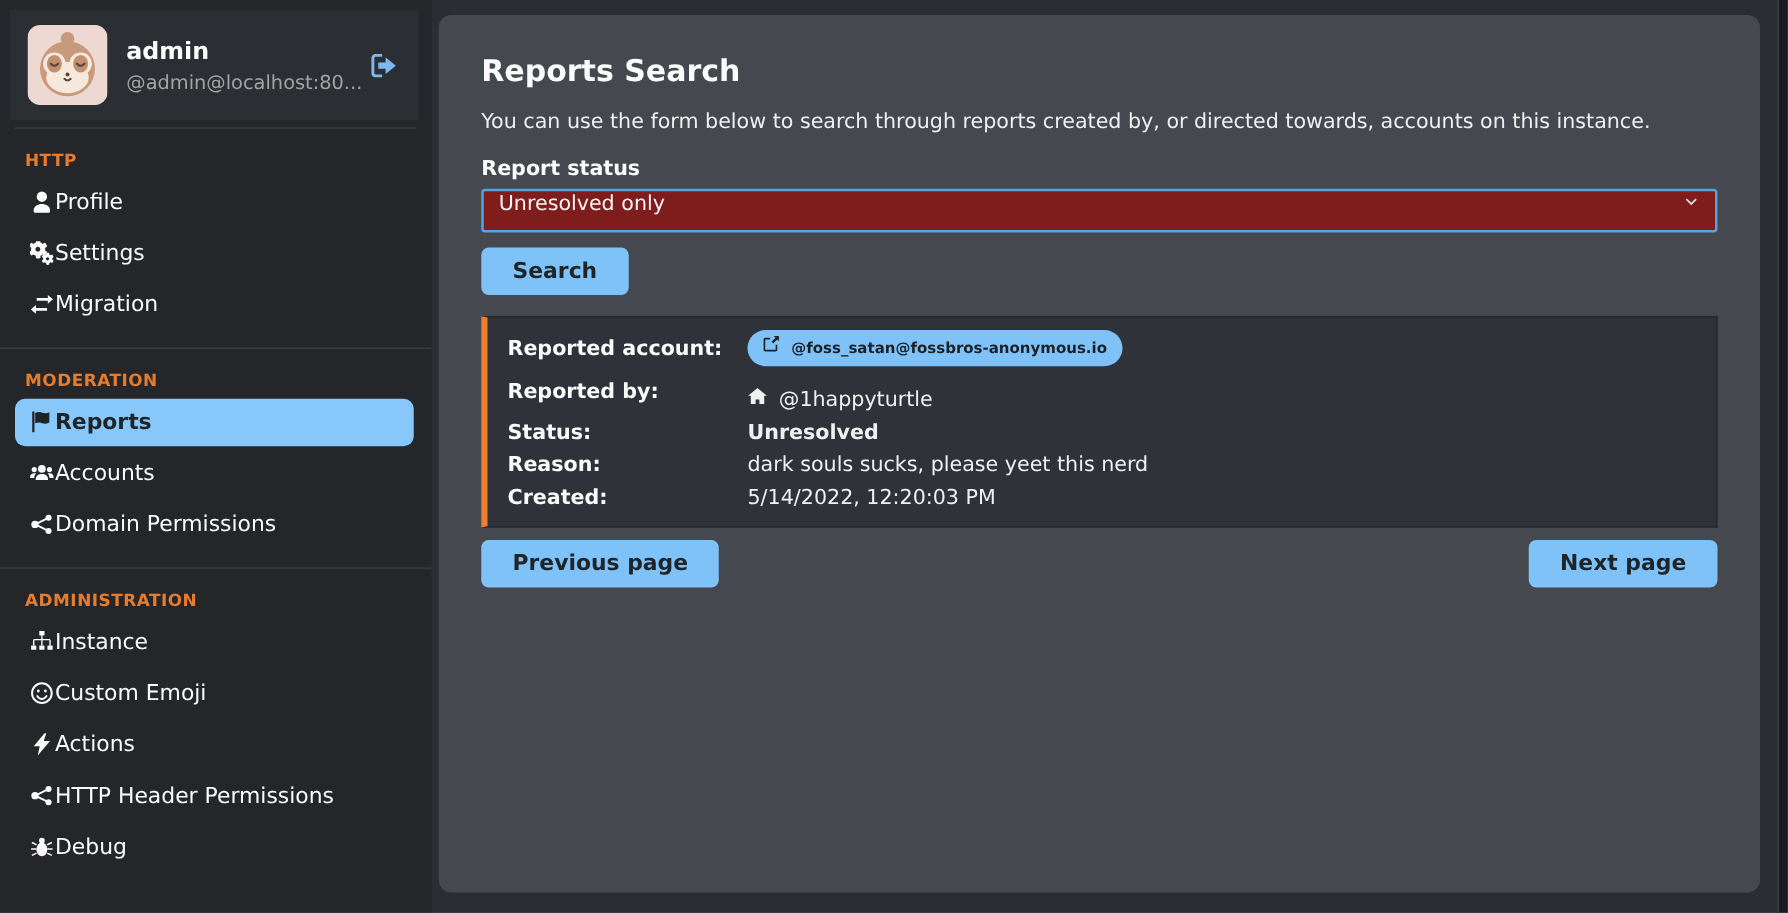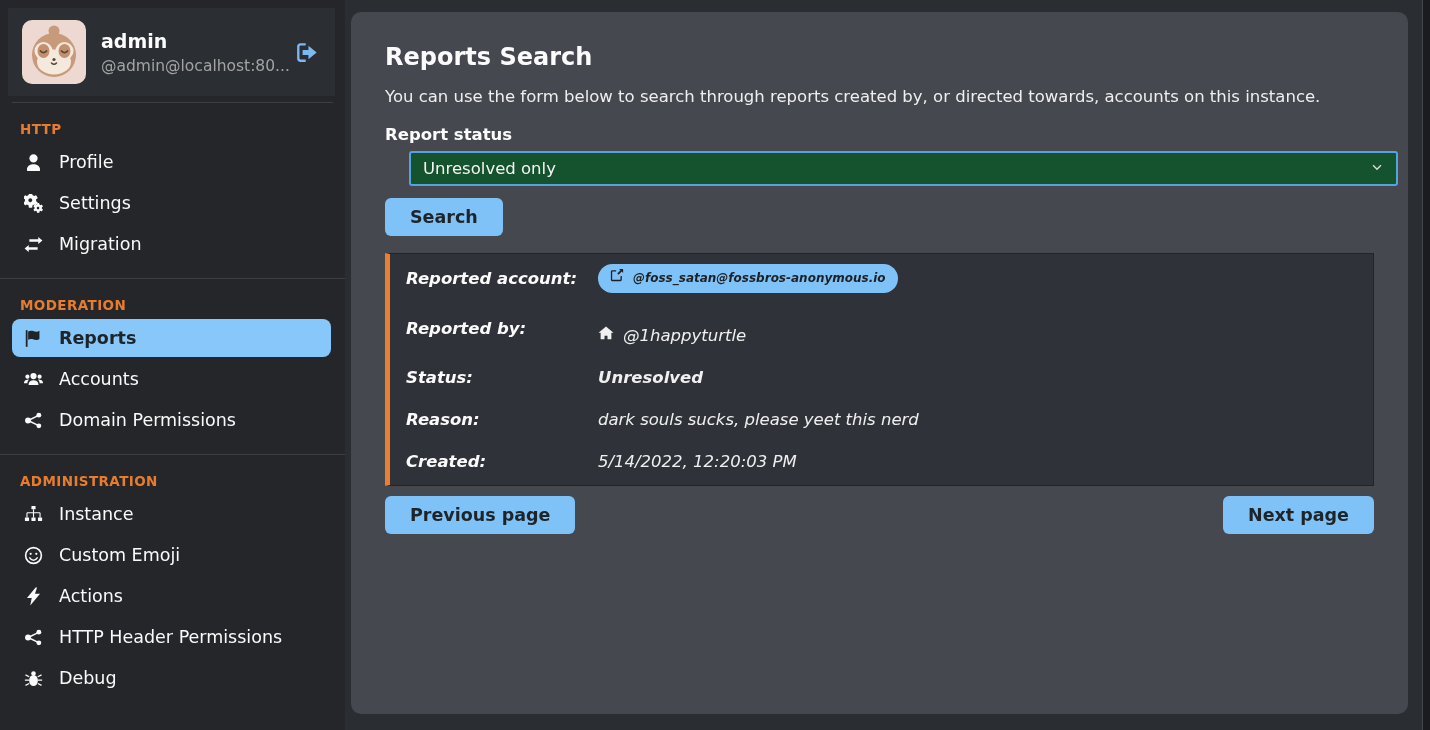--- a/index.html
+++ b/index.html
@@ -41,22 +41,21 @@
   .nav-section:last-child { border-bottom: none; }
   .nav-header {
     color: #e87c2e;
     font-size: 13.5px;
     font-weight: bold;
     letter-spacing: 0.4px;
     margin: 14px 20px 6px;
   }
   .nav-item {
     display: flex;
-    align-items: flex-end;
-    gap: 15px;
+    align-items: flex-start;
     margin: 3px 14px 3px 12px;
     padding: 9px 10px;
     border-radius: 8px;
     font-size: 17.5px;
     color: #fafafa;
     cursor: pointer;
   }
   .nav-item .ic { width: 22px; display: flex; justify-content: center; flex-shrink: 0; }
   .nav-item .ic svg { width: 19px; height: 19px; fill: currentColor; display: block; }
   .nav-item.active {
@@ -78,31 +77,30 @@
     padding: 31px 34px;
     overflow: hidden;
   }
   .panel h1 { font-size: 24px; font-weight: bold; color: #fbfbfb; }
   .panel .desc { font-size: 16.5px; margin-top: 16px; color: #efefef; }
 
   .field-label { display: block; font-size: 16.5px; font-weight: bold; margin: 19px 0 7px; color: #fbfbfb; }
   .select {
     width: 100%;
     height: 35px;
-    background: #14532d;
+    background: #7f1d1d;
     border: 2px solid #55a3dd;
     border-radius: 3px;
     display: flex;
-    align-items: center;
+    align-items: flex-start;
     justify-content: space-between;
     padding: 0 12px;
     font-size: 16.5px;
     color: #f5f5f5;
     cursor: pointer;
-    margin-left: 24px;
   }
   .select svg { width: 14px; height: 14px; stroke: #d9d9d9; fill: none; stroke-width: 60px; }
 
   .btn {
     display: inline-block;
     background: #7fc2f8;
     color: #1f2428;
     font-family: inherit;
     font-size: 17.5px;
     font-weight: bold;
@@ -117,23 +115,22 @@
     margin-top: 17px;
     background: #2f3238;
     border: 1px solid #222428;
     border-left: 5px solid #ed7d2f;
     padding: 10px 16px;
     display: grid;
     grid-template-columns: 192px 1fr;
     align-items: center;
     font-size: 16.5px;
     line-height: 26px;
-    row-gap: 16px;
-    cursor: pointer;
-    font-style: italic;
+    row-gap: 0px;
+    cursor: pointer;
   }
   .report-card .rlabel { font-weight: bold; color: #fbfbfb; }
   .report-card .rvalue { color: #f0f0f0; }
   .report-card .rvalue.bold { font-weight: bold; }
   .pill {
     display: inline-flex;
     align-items: center;
     gap: 9px;
     background: #7fc2f8;
     color: #1d2125;

